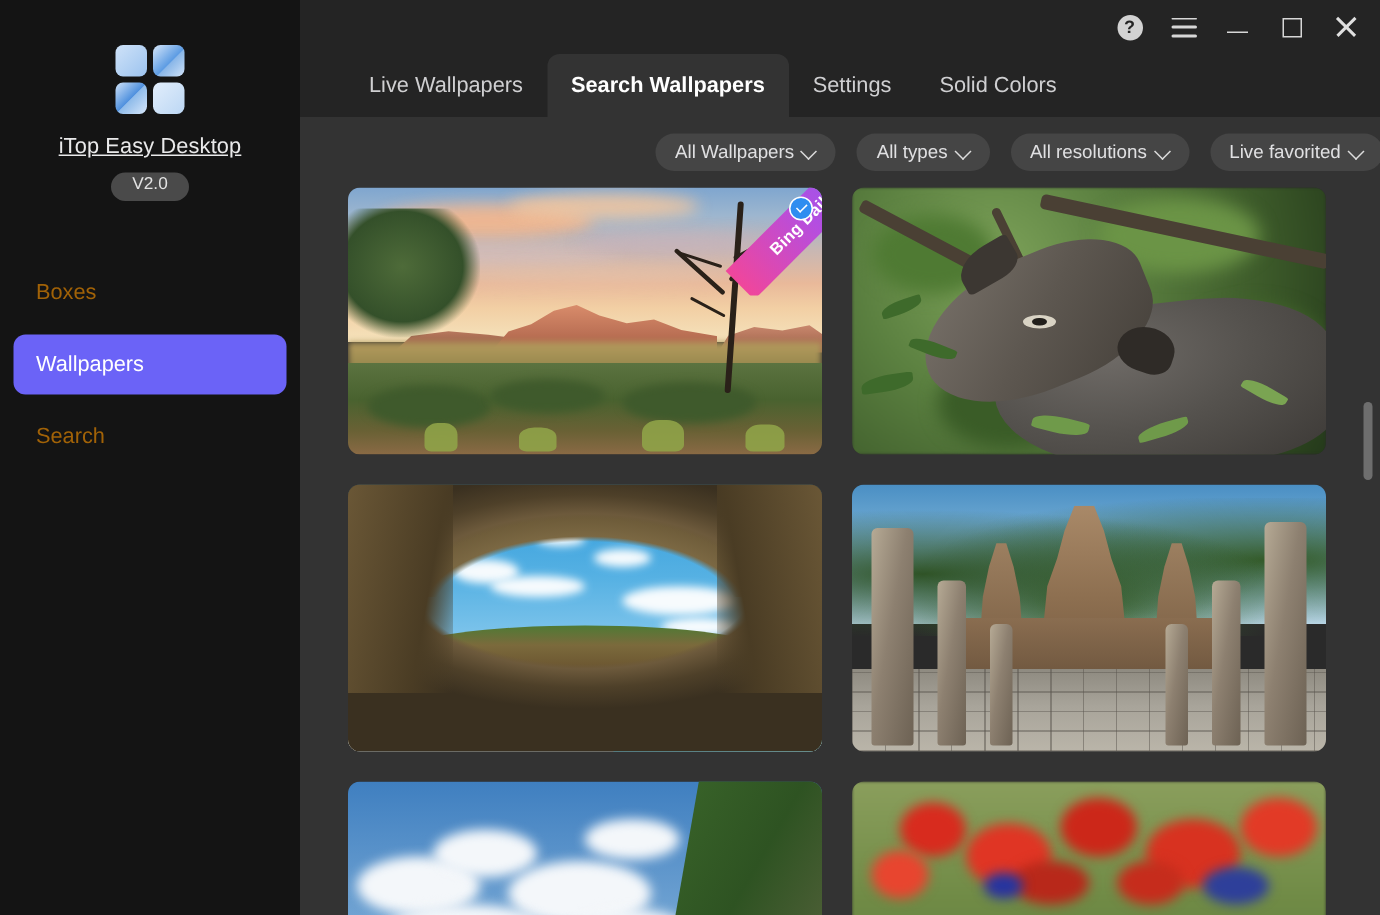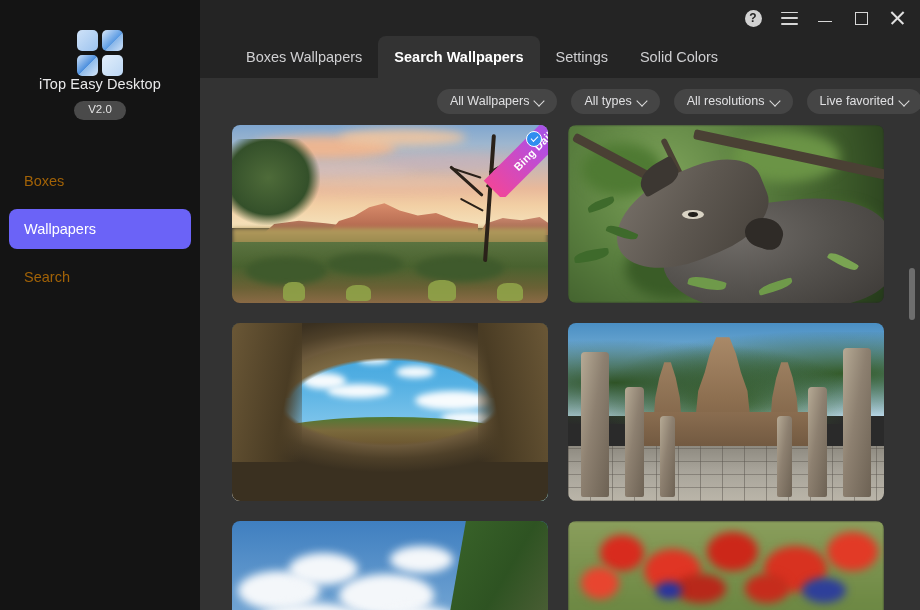--- a/index.html
+++ b/index.html
@@ -39,23 +39,25 @@
     grid-template-rows: 1fr 1fr;
     gap: 4px;
   }
   .logo-cell { border-radius: 5px; }
   .lc1 { background: linear-gradient(135deg, #cfe2f8 0%, #9cc3ef 100%); }
   .lc2 { background: linear-gradient(135deg, #d7e7fa 0%, #5b9be3 55%, #89b6e8 56%, #cfe2f8 100%); }
   .lc3 { background: linear-gradient(135deg, #cfe2f8 0%, #4e90de 50%, #8fbbea 51%, #d7e7fa 100%); }
   .lc4 { background: linear-gradient(135deg, #e2eefb 0%, #bcd7f4 100%); }
 
   .app-title {
+    margin-top: 14px;
     font-size: 14.5px;
     color: #e9e9ea;
     letter-spacing: .1px;
+    text-decoration: underline;
   }
   .version-badge {
     margin-top: 9px;
     background: #4a4a4a;
     color: #e3e3e3;
     font-size: 11.5px;
     border-radius: 11px;
     padding: 3px 14px 4px 14px;
     line-height: 1;
   }
@@ -449,21 +451,21 @@
       <div class="tb-btn">
         <span class="close-x">
             <i></i>
             <i></i>
           </span>
       </div>
     </div>
 
     <div id="tabrow">
       <div class="tab">
-        <span>Boxes Wallpapers</span>
+        <span>Live Wallpapers</span>
       </div>
       <div class="tab active">
         <span>Search Wallpapers</span>
       </div>
       <div class="tab">
         <span>Settings</span>
       </div>
       <div class="tab">
         <span>Solid Colors</span>
       </div>

